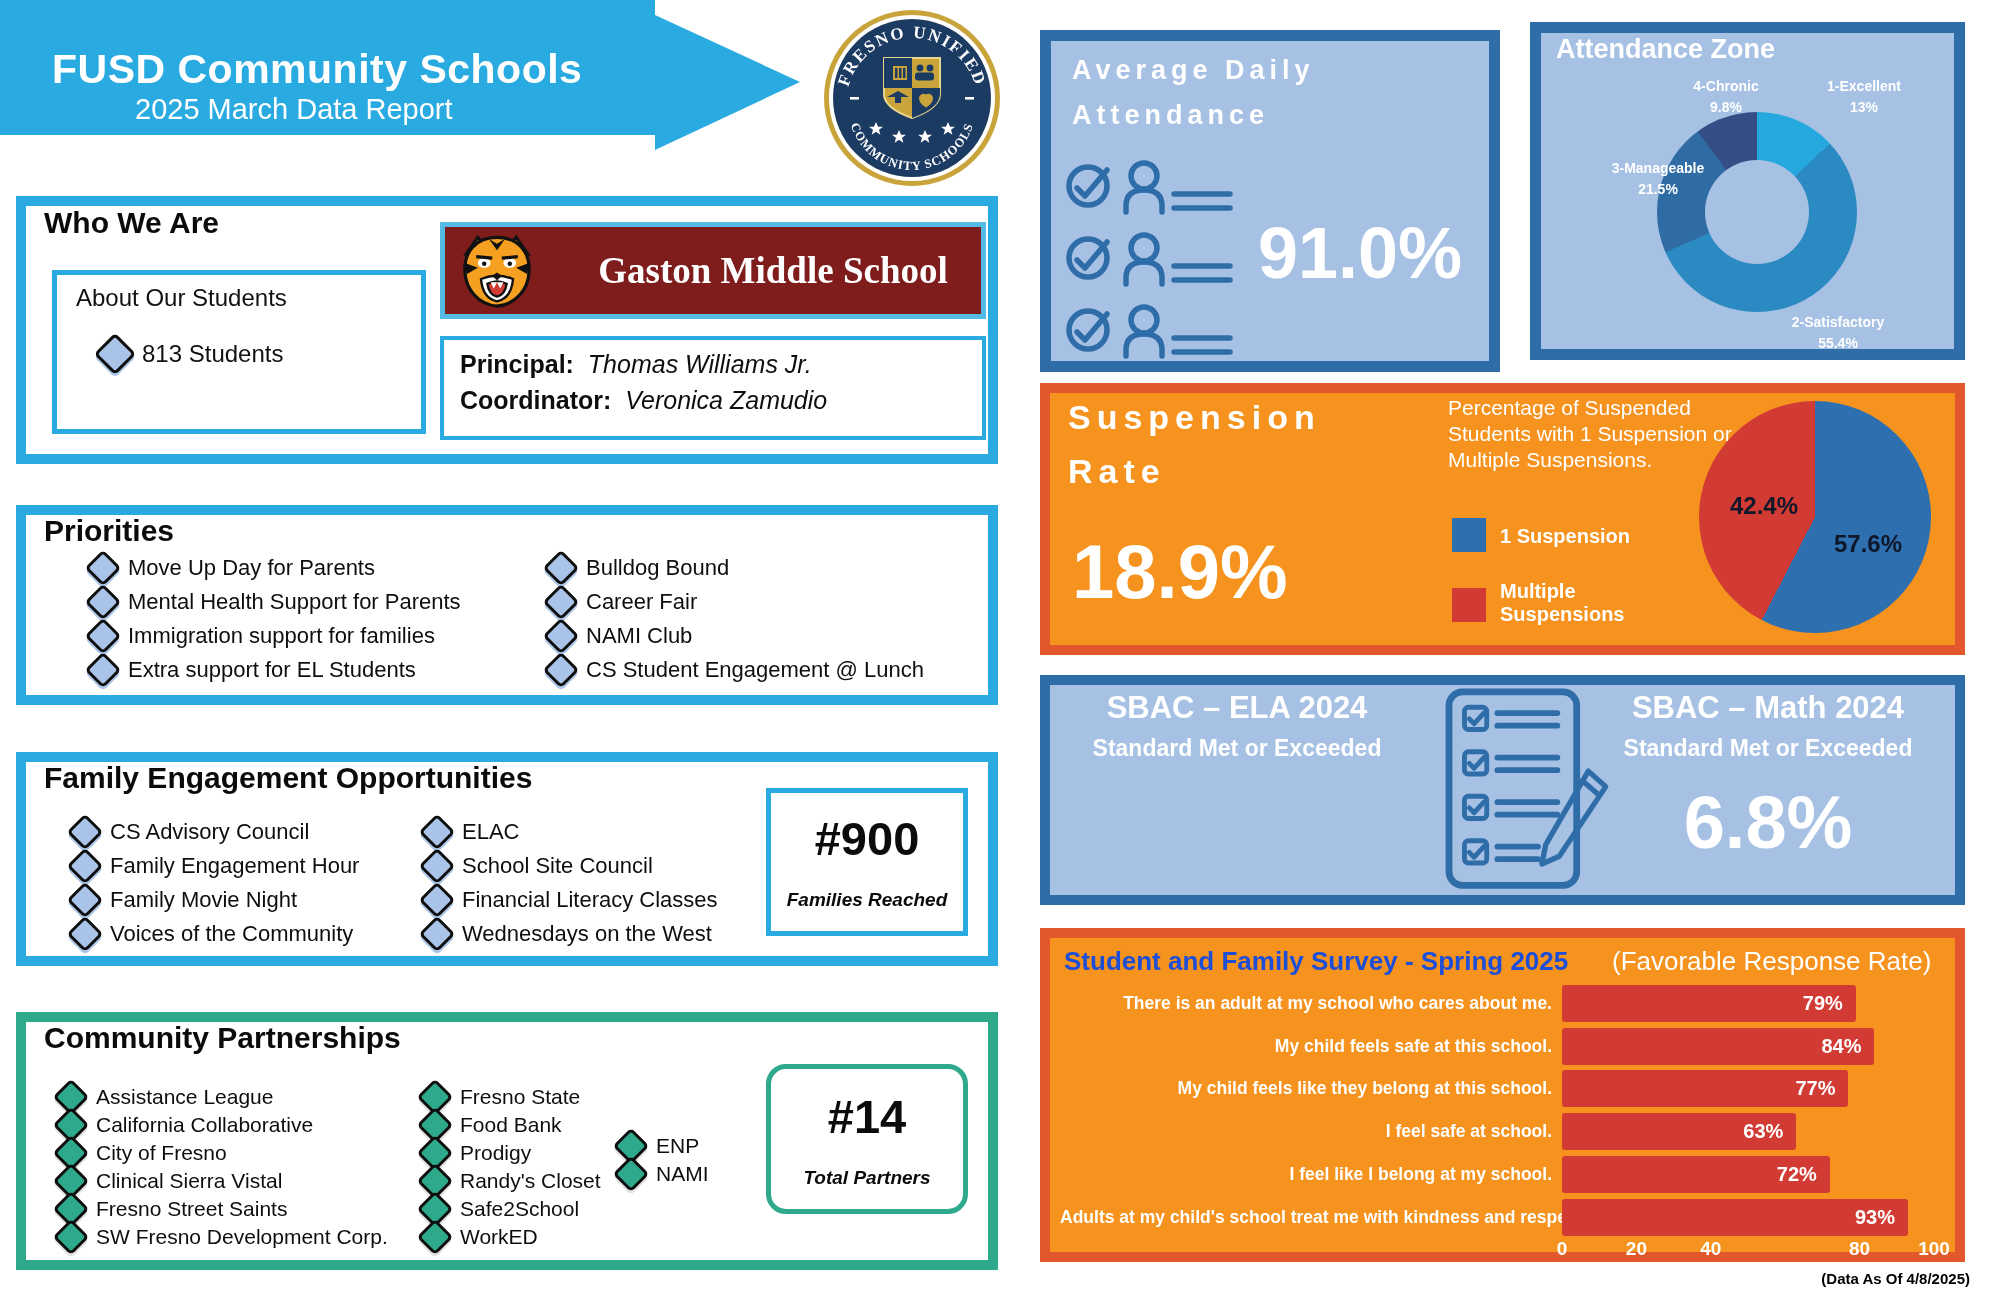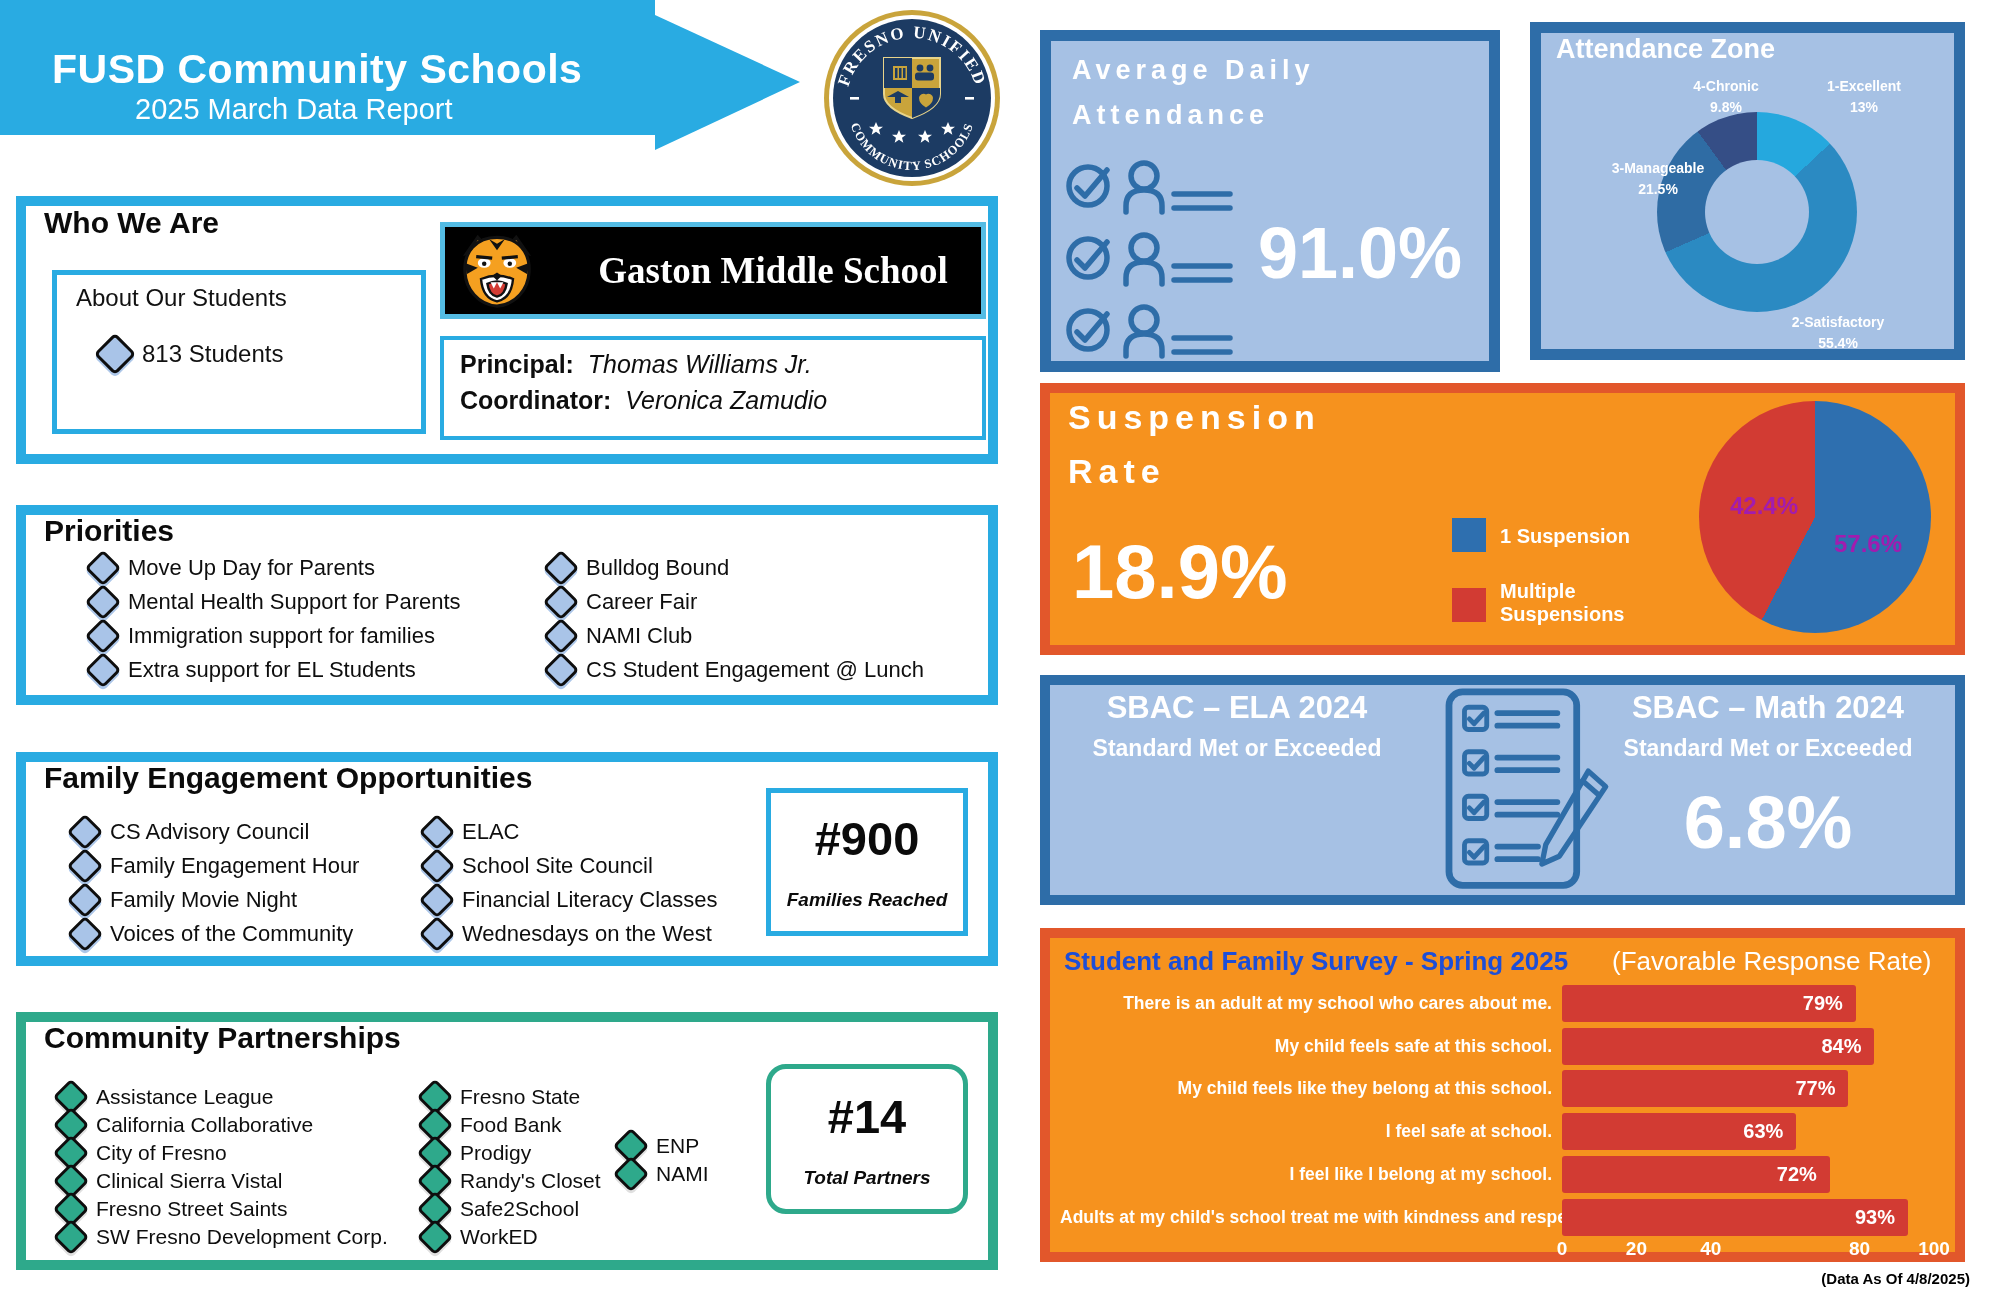--- a/index.html
+++ b/index.html
@@ -27,21 +27,21 @@
   .dm.green{background:#2EA98B;box-shadow:2px 2px 0 rgba(0,0,0,.12);}
   .dm.big{width:24px;height:24px;}
   .list-col{position:absolute;display:flex;flex-direction:column;}
   .li-row{display:flex;align-items:center;gap:12px;}
   .rh34 .li-row{height:34px;}
   .rh28 .li-row{height:28px;}
   .li-text{font-size:22px;font-weight:500;color:#0e0e0e;white-space:nowrap;}
   .rh28 .li-text{font-size:21px;}
 
   
-  .banner{position:absolute;left:440px;top:222px;width:546px;height:97px;background:#000000;
+  .banner{position:absolute;left:440px;top:222px;width:546px;height:97px;background:#7f1d1d;
           border:5px solid #54BCE4;box-sizing:border-box;display:flex;align-items:center;}
   .banner-text{position:absolute;left:130px;right:10px;text-align:center;color:#fff;
                font-family:"Liberation Serif",serif;font-weight:700;font-size:37px;}
   .pc-line{position:absolute;font-size:25px;color:#0e0e0e;}
   .pc-line b{font-weight:700;}
   .pc-line i{font-weight:500;}
 
   .badge-val{position:absolute;width:100%;text-align:center;font-size:47px;font-weight:800;color:#0b0b0b;}
   .badge-lab{position:absolute;width:100%;text-align:center;font-size:19px;font-style:italic;font-weight:600;color:#0b0b0b;}
 
@@ -55,21 +55,21 @@
   .zone-lab{position:absolute;transform:translateX(-50%);text-align:center;color:#fff;
             font-weight:700;font-size:14px;line-height:21px;white-space:nowrap;}
   #donut-ring{position:absolute;left:1657px;top:112px;width:200px;height:200px;border-radius:50%;}
   #donut-hole{position:absolute;left:1705px;top:160px;width:104px;height:104px;border-radius:50%;background:#A6C1E4;}
 
   .susp-desc{position:absolute;left:1448px;top:395px;width:320px;color:#fff;font-size:21px;
              line-height:26px;font-weight:400;}
   .sw{position:absolute;width:34px;height:34px;}
   .leg-lab{position:absolute;color:#fff;font-weight:700;font-size:20px;line-height:23px;}
   #pie{position:absolute;left:1699px;top:401px;width:232px;height:232px;border-radius:50%;}
-  .pie-lab{position:absolute;transform:translateX(-50%);color:#a21caf;font-weight:700;font-size:24px;}
+  .pie-lab{position:absolute;transform:translateX(-50%);color:#0f172a;font-weight:700;font-size:24px;}
 
   .sbac-t{position:absolute;transform:translateX(-50%);color:#fff;font-weight:800;font-size:31px;white-space:nowrap;}
   .sbac-s{position:absolute;transform:translateX(-50%);color:#fff;font-weight:700;font-size:23px;white-space:nowrap;}
   .sbac-v{position:absolute;transform:translateX(-50%);color:#fff;font-weight:800;font-size:74px;}
 
   #survey-chart{position:absolute;left:1040px;top:928px;width:925px;height:334px;}
   .survey-title{position:absolute;left:24px;top:18px;color:#1d4ed8;font-weight:800;font-size:26px;white-space:nowrap;}
   .survey-sub{position:absolute;left:572px;top:18px;color:#fff;font-weight:400;font-size:26px;white-space:nowrap;}
   .survey-label{position:absolute;left:20px;width:492px;text-align:right;color:#fff;
                 font-weight:700;font-size:17.5px;line-height:37px;white-space:nowrap;}
@@ -373,20 +373,21 @@
   </div>
   <div class="zone-lab" style="left:1838px;top:312px">
     <span>2-Satisfactory</span><br>
     <span>55.4%</span>
   </div>
 
   <div class="panel-orange" style="left:1040px;top:383px;width:925px;height:272px"></div>
   <div class="abs wt" style="left:1068px;top:398px;font-size:34px;letter-spacing:6px">Suspension</div>
   <div class="abs wt" style="left:1068px;top:452px;font-size:34px;letter-spacing:6px">Rate</div>
   <div class="big-stat" style="left:1072px;top:528px;font-size:76px">18.9%</div>
+  <div class="susp-desc">Percentage of Suspended Students with 1 Suspension or Multiple Suspensions.</div>
   <div class="sw" style="left:1452px;top:518px;background:#2E6FAF"></div>
   <div class="leg-lab" style="left:1500px;top:525px">1 Suspension</div>
   <div class="sw" style="left:1452px;top:588px;background:#D23B33"></div>
   <div class="leg-lab" style="left:1500px;top:580px;width:150px">Multiple Suspensions</div>
   <div id="pie" style="background: conic-gradient(rgb(46, 111, 175) 0deg, rgb(46, 111, 175) 207.36deg, rgb(210, 59, 51) 207.36deg, rgb(210, 59, 51) 360deg);"></div>
   <div class="pie-lab" style="left:1764px;top:492px">42.4%</div>
   <div class="pie-lab" style="left:1868px;top:530px">57.6%</div>
 
   <div class="panel-blue" style="left:1040px;top:675px;width:925px;height:230px;border-width:10px"></div>
   <div class="sbac-t" style="left:1237px;top:690px">SBAC – ELA 2024</div>

